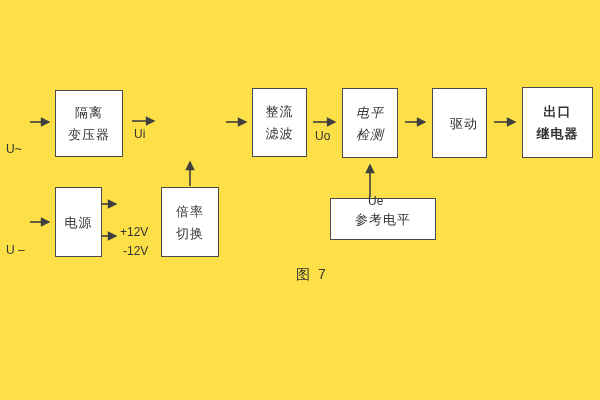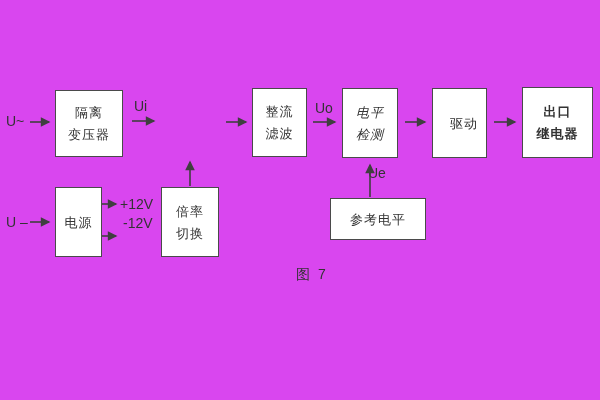--- a/index.html
+++ b/index.html
@@ -4,21 +4,21 @@
 <style>
   html, body {
     margin: 0;
     padding: 0;
     background: #ffffff;
   }
   #stage {
     position: relative;
     width: 600px;
     height: 400px;
-    background: #d946ef;
+    background: #fde047;
     font-family: "Liberation Sans", "DejaVu Sans", sans-serif;
     color: #333333;
     overflow: hidden;
   }
   .box {
     position: absolute;
     border: 1.5px solid #4a4a4a;
     background: #ffffff;
     display: flex;
     flex-direction: column;
@@ -27,24 +27,25 @@
     gap: 9px;
     box-sizing: border-box;
     font-size: 13px;
     letter-spacing: 1px;
     line-height: 1;
     color: #333333;
   }
   .box span { white-space: nowrap; }
   .lbl {
     position: absolute;
-    font-size: 14px;
+    font-size: 12px;
     line-height: 1;
     color: #333333;
     white-space: nowrap;
+    margin-top: 29px;
   }
   #arrows {
     position: absolute;
     left: 0;
     top: 0;
     width: 600px;
     height: 400px;
     pointer-events: none;
   }
   .caption {
@@ -56,21 +57,21 @@
 
   
   #b-transformer { left: 55px;  top: 90px; width: 68px; height: 67px; }
   #b-setting     { left: 162px; top: 88px; width: 56px; height: 69px; }
   #b-rectifier   { left: 252px; top: 88px; width: 55px; height: 69px; }
   #b-level       { left: 342px; top: 88px; width: 56px; height: 70px; font-style: italic; }
   #b-drive       { left: 432px; top: 88px; width: 55px; height: 70px; padding-left: 9px; }
   #b-output      { left: 522px; top: 87px; width: 71px; height: 71px; font-weight: bold; }
   #b-power       { left: 55px;  top: 187px; width: 47px; height: 70px; }
   #b-multiplier  { left: 161px; top: 187px; width: 58px; height: 70px; }
-  #b-reference   { left: 330px; top: 198px; width: 96px; height: 42px; flex-direction: row; text-align: right; }
+  #b-reference   { left: 330px; top: 198px; width: 106px; height: 42px; flex-direction: row; text-align: right; }
 
   
   #l-uac   { left: 6px;   top: 114px; }
   #l-udc   { left: 6px;   top: 215px; }
   #l-ui    { left: 134px; top: 99px;  }
   #l-uo    { left: 315px; top: 101px; }
   #l-p12   { left: 120px; top: 197px; }
   #l-n12   { left: 123px; top: 216px; }
   #l-ue    { left: 368px; top: 166px; }
   #cap     { left: 296px; top: 266px; }

